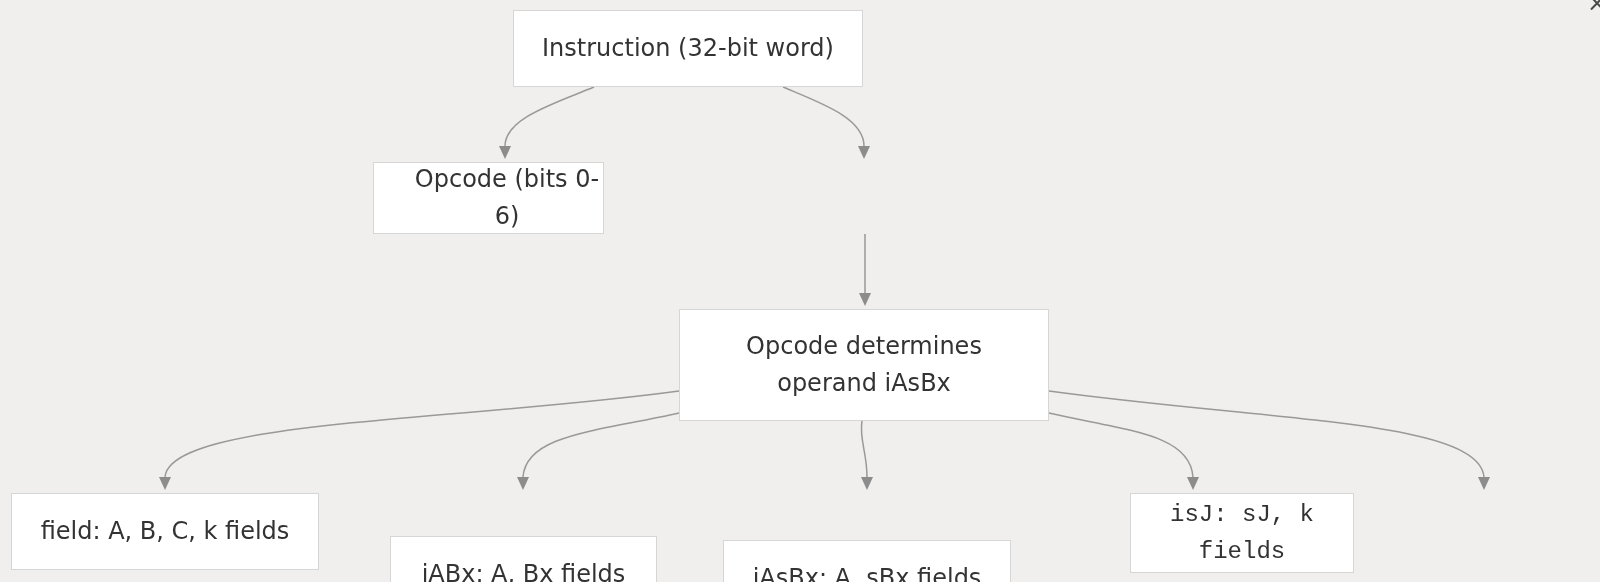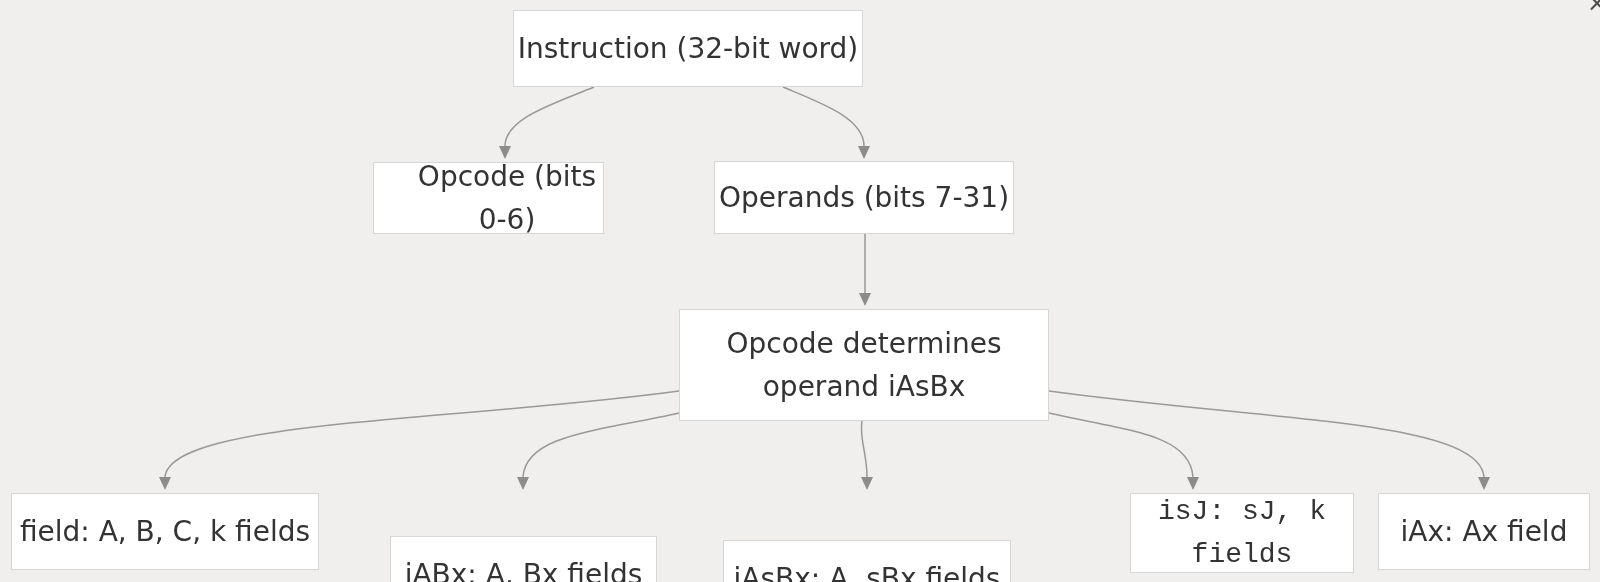--- a/index.html
+++ b/index.html
@@ -19,21 +19,21 @@
   .stage{position:relative;width:1600px;height:582px;}
   svg.edge-layer{position:absolute;left:0;top:0;width:1600px;height:582px;}
   .edge{stroke:var(--edge-line);stroke-width:1.5;fill:none;}
   .arrowhead{fill:var(--edge-arrow);stroke:none;}
   .node{
     position:absolute;box-sizing:border-box;
     background:var(--node-fill);
     border:1px solid var(--node-border);
     color:var(--node-text);
     display:flex;flex-direction:column;align-items:center;justify-content:center;
-    text-align:center;font-size:28px;line-height:1.55;
+    text-align:center;font-size:24px;line-height:1.55;
   }
   .close-btn{
     position:absolute;top:-9px;right:-7px;
     font-size:24px;color:#4a4a4a;line-height:1;
     cursor:default;user-select:none;
   }
 </style>
 </head>
 <body>
 
@@ -67,23 +67,20 @@
   </svg>
 
   <div class="node" style="left:513px;top:10px;width:350px;height:77px;">
     <span>Instruction (32-bit word)</span>
   </div>
 
   <div class="node" style="left:373px;top:162px;width:231px;height:72px;padding-left:37px;">
     <span>Opcode (bits 0-6)</span>
   </div>
 
-  <div class="node" style="left:714px;top:161px;width:300px;height:73px;">
-    <span>Operands (bits 7-31)</span>
-  </div>
 
   <div class="node" style="left:679px;top:309px;width:370px;height:112px;">
     <span>Opcode determines</span>
     <span>operand iAsBx</span>
   </div>
 
   <div class="node" style="left:11px;top:493px;width:308px;height:77px;">
     <span>field: A, B, C, k fields</span>
   </div>
 
@@ -92,19 +89,16 @@
   </div>
 
   <div class="node" style="left:723px;top:493px;width:288px;height:77px;margin-top:47px;">
     <span>iAsBx: A, sBx fields</span>
   </div>
 
   <div class="node" style="left:1130px;top:493px;width:224px;height:80px;font-family:Liberation Mono, monospace;">
     <span>isJ: sJ, k fields</span>
   </div>
 
-  <div class="node" style="left:1378px;top:493px;width:212px;height:77px;">
-    <span>iAx: Ax field</span>
-  </div>
 
   <span class="close-btn">×</span>
 
 </div>
 
 </body></html>

